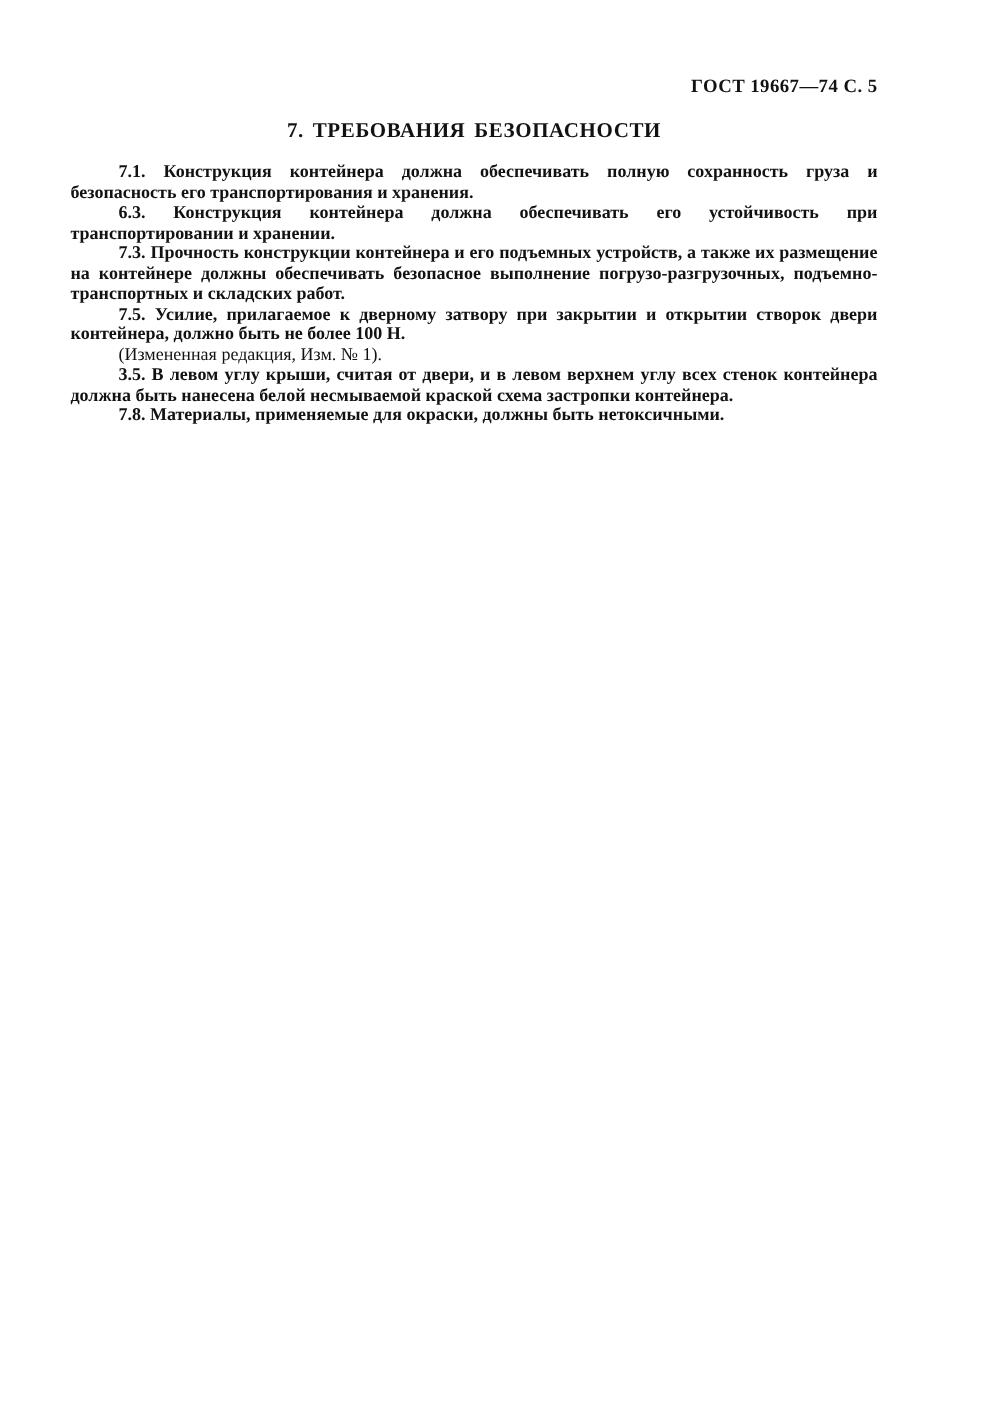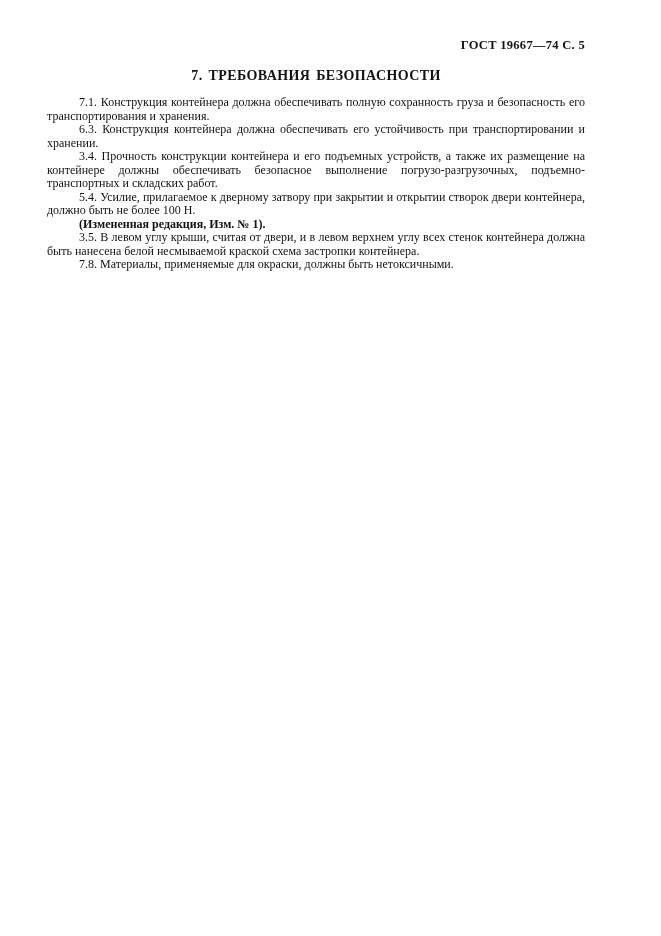--- a/index.html
+++ b/index.html
@@ -12,21 +12,21 @@
     height: 936px;
     overflow: hidden;
     font-family: "Liberation Serif", "DejaVu Serif", serif;
     color: #121212;
   }
   .page {
     position: relative;
     width: 661px;
     height: 936px;
     box-sizing: border-box;
-    padding-top: 38px;
+    padding-top: 50px;
   }
   .page-header {
     margin: 0 76px 0 47px;
     text-align: right;
     font-weight: bold;
     font-size: 12.5px;
     line-height: 14px;
     letter-spacing: 0.3px;
     white-space: nowrap;
   }
@@ -42,38 +42,39 @@
   .content {
     margin: 13px 76px 0 47px;
     text-align: justify;
     font-size: 12px;
     line-height: 13.5px;
   }
   .content p {
     margin: 0;
     padding: 0;
     text-indent: 32px;
+    font-weight: bold;
   }
   .content p.bold {
-    font-weight: bold;
+    font-weight: normal;
     text-align: left;
   }
 </style>
 </head>
 <body>
 
 <div class="page">
 
   <div class="page-header">ГОСТ 19667—74 С. 5</div>
 
   <h1 class="section-title" style="font-size:14px;">7.  ТРЕБОВАНИЯ БЕЗОПАСНОСТИ</h1>
 
   <div class="content">
     <p>7.1.  Конструкция контейнера должна обеспечивать полную сохранность груза и безопасность его транспортирования и хранения.</p>
     <p>6.3.  Конструкция контейнера должна обеспечивать его устойчивость при транспортировании и хранении.</p>
-    <p>3.4.  Прочность конструкции контейнера и его подъемных устройств, а также их размещение на контейнере должны обеспечивать безопасное выполнение погрузо-разгрузочных, подъемно-транспортных и складских работ.</p>
-    <p>5.4.  Усилие, прилагаемое к дверному затвору при закрытии и открытии створок двери контейнера, должно быть не более 100 Н.</p>
+    <p>7.3.  Прочность конструкции контейнера и его подъемных устройств, а также их размещение на контейнере должны обеспечивать безопасное выполнение погрузо-разгрузочных, подъемно-транспортных и складских работ.</p>
+    <p>7.5.  Усилие, прилагаемое к дверному затвору при закрытии и открытии створок двери контейнера, должно быть не более 100 Н.</p>
     <p class="bold">(Измененная редакция, Изм. № 1).</p>
     <p>3.5.  В левом углу крыши, считая от двери, и в левом верхнем углу всех стенок контейнера должна быть нанесена белой несмываемой краской схема застропки контейнера.</p>
     <p>7.8.  Материалы, применяемые для окраски, должны быть нетоксичными.</p>
   </div>
 
 </div>
 
 </body></html>

